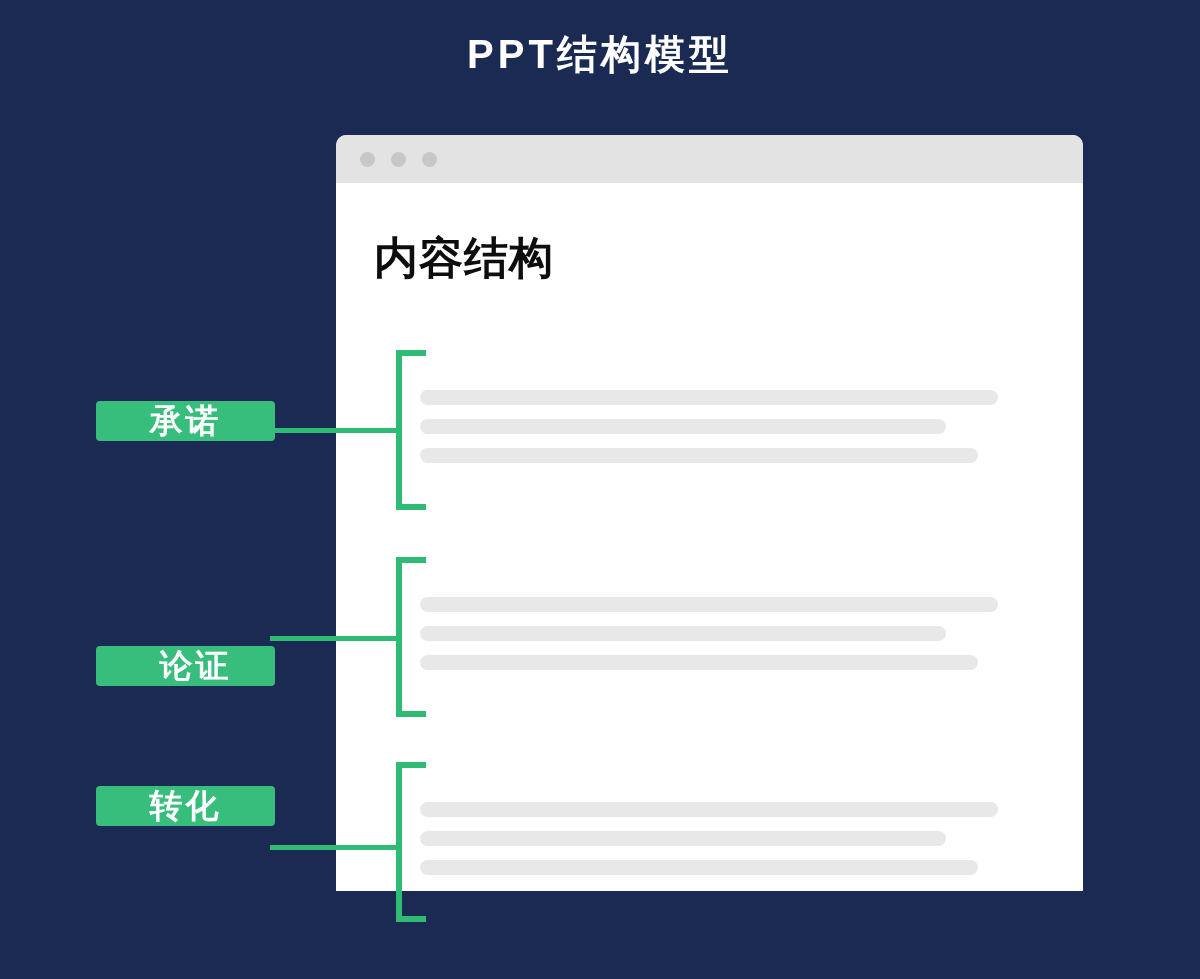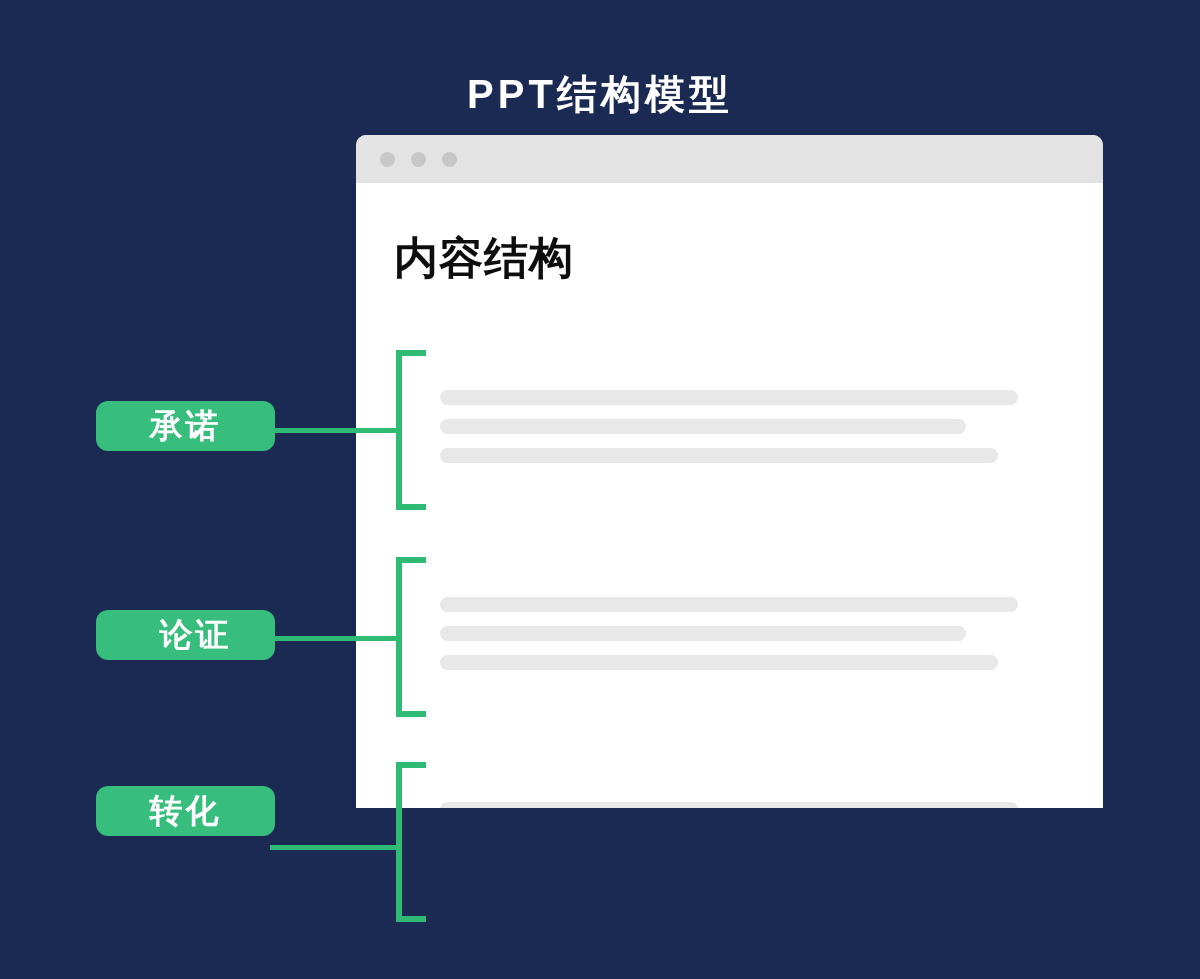--- a/index.html
+++ b/index.html
@@ -21,30 +21,29 @@
     top: 30px;
     left: 0;
     width: 1200px;
     text-align: center;
     color: #ffffff;
     font-size: 40px;
     font-weight: bold;
     letter-spacing: 4px;
     line-height: 1.2;
     white-space: nowrap;
-    margin-top: 40px;
   }
 
   
   .slide-card {
     position: absolute;
-    left: 356px;
+    left: 336px;
     top: 135px;
     width: 747px;
-    height: 673px;
+    height: 756px;
     background: #ffffff;
     border-top-left-radius: 10px;
     border-top-right-radius: 10px;
     overflow: hidden;
   }
   .card-titlebar {
     position: absolute;
     left: 0;
     top: 0;
     width: 100%;
@@ -122,35 +121,35 @@
   }
   .connector.c0 { top: 428px; }
   .connector.c1 { top: 636px; }
   .connector.c2 { top: 845px; }
 
   
   .badge {
     position: absolute;
     left: 96px;
     width: 179px;
-    height: 50px;
+    height: 40px;
     background: #37bd7c;
-    border-radius: 12px;
+    border-radius: 4px;
     display: flex;
     align-items: center;
     justify-content: center;
     color: #ffffff;
     font-size: 33px;
     font-weight: bold;
     letter-spacing: 3px;
     white-space: nowrap;
     box-sizing: border-box;
   }
   .badge.p0 { top: 401px; }
-  .badge.p1 { top: 610px; padding-left: 20px; }
+  .badge.p1 { top: 646px; padding-left: 20px; }
   .badge.p2 { top: 786px; }
 </style>
 </head>
 <body>
 
 <div class="page-title">PPT结构模型</div>
 
 <div class="slide-card">
 
   <div class="card-titlebar">

